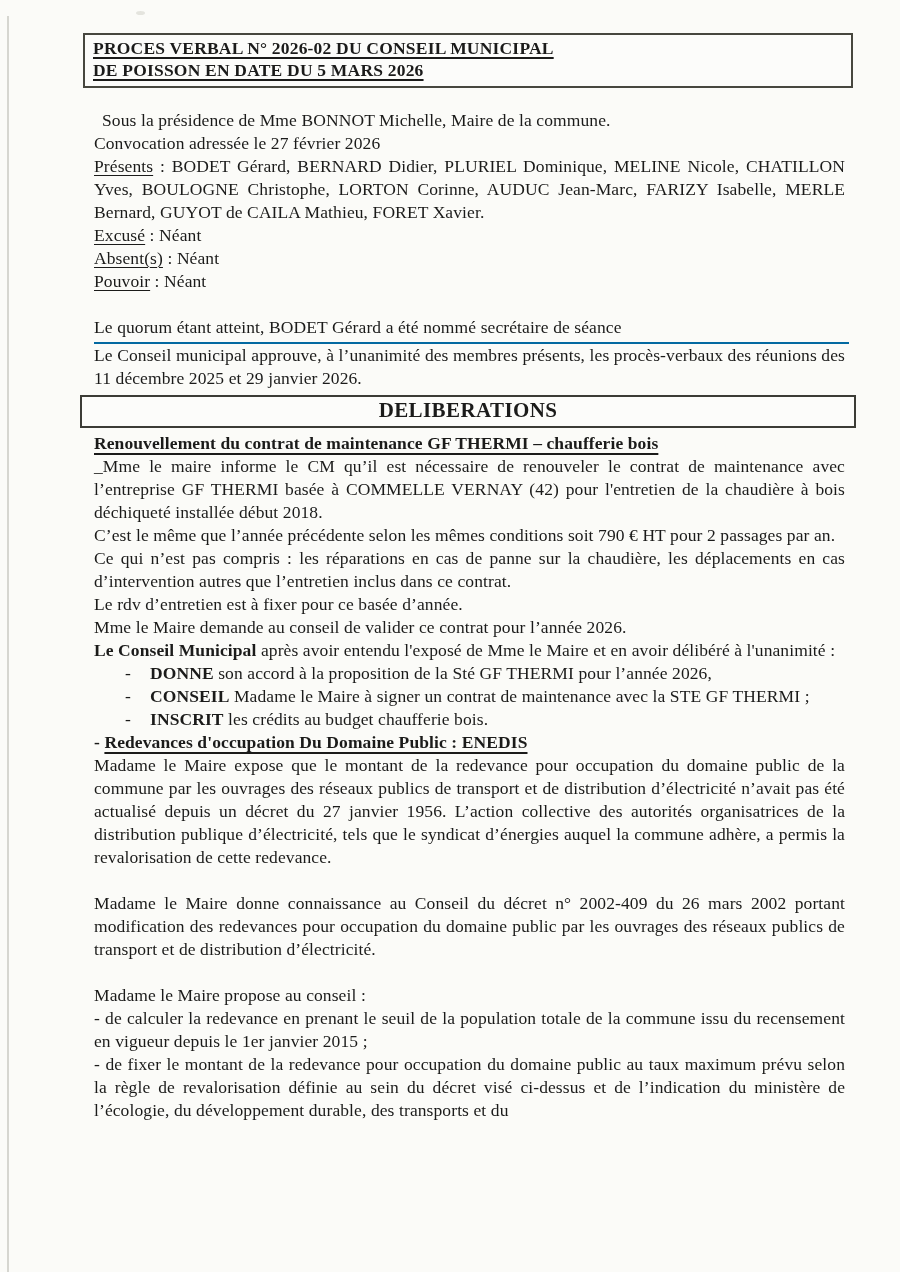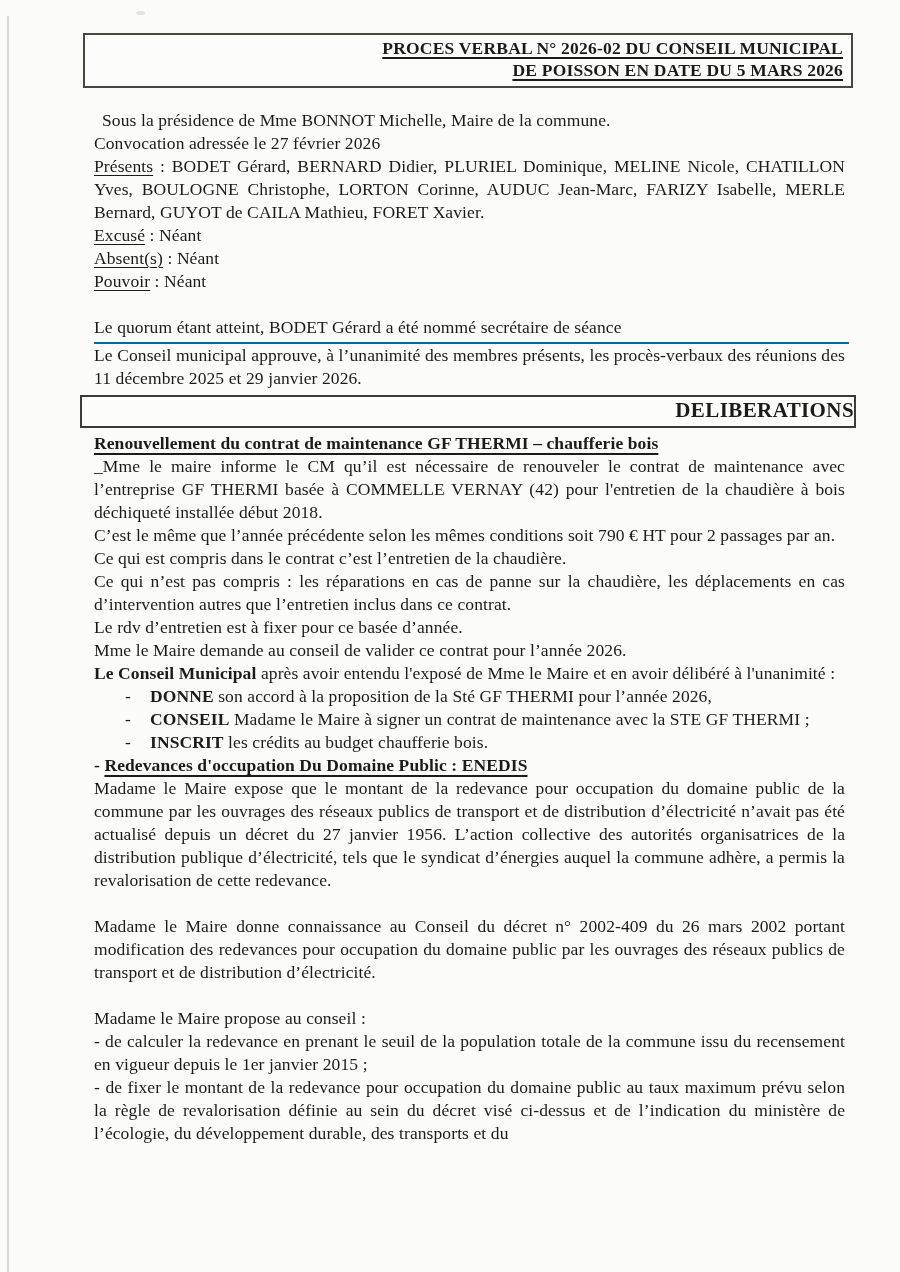--- a/index.html
+++ b/index.html
@@ -21,21 +21,21 @@
   .smudge{
     position:absolute;left:136px;top:11px;width:9px;height:4px;
     background:#e4e4de;border-radius:50%;
   }
   .content{position:absolute;left:94px;top:0;width:751px;}
   .title-box{
     box-sizing:border-box;
     width:770px;margin-left:-11px;margin-top:33px;
     border:2px solid #47473f;
     padding:2px 8px 5px;
-    text-align:right;
+    text-align:left;
     background:#fcfcfa;
   }
   .title-line{
     font-weight:bold;
     font-size:17.5px;line-height:22px;
     text-decoration:underline;
     text-decoration-thickness:1.6px;
     text-underline-offset:3px;
     letter-spacing:0.2px;
   }
@@ -57,21 +57,21 @@
     margin-top:23px;
     padding-bottom:3px;
     border-bottom:2px solid #0369a1;
     width:calc(100% + 4px);
   }
   .delib-box{
     box-sizing:border-box;
     width:776px;margin-left:-14px;
     margin-top:5px;margin-bottom:4px;
     border:2px solid #3c3c36;
-    text-align:right;
+    text-align:center;
     font-weight:bold;
     font-size:21px;line-height:25px;
     padding:1px 0 3px;
     letter-spacing:0.4px;
     background:#fcfcfa;
   }
   .sec-heading{font-weight:bold;}
   .res-item{
     position:relative;
     padding-left:56px;
@@ -109,21 +109,20 @@
     <p class="quorum-row">Le quorum étant atteint, BODET Gérard a été nommé secrétaire de séance</p>
 
     <p class="just">Le Conseil municipal approuve, à l’unanimité des membres présents, les procès-verbaux des réunions des 11 décembre 2025 et 29 janvier 2026.</p>
 
     <div class="delib-box"><span>DELIBERATIONS</span></div>
 
     <p class="sec-heading"><span class="u2">Renouvellement du contrat de maintenance GF THERMI – chaufferie bois</span></p>
 
     <p class="just">_Mme le maire informe le CM qu’il est nécessaire de renouveler le contrat de maintenance avec l’entreprise GF THERMI basée à COMMELLE VERNAY (42) pour l'entretien de la chaudière à bois déchiqueté installée début 2018.</p>
     <p class="just">C’est le même que l’année précédente selon les mêmes conditions soit 790 € HT pour 2 passages par an.</p>
-    <p class="just">Ce qui est compris dans le contrat c’est l’entretien de la chaudière.</p>
     <p class="just">Ce qui n’est pas compris : les réparations en cas de panne sur la chaudière, les déplacements en cas d’intervention autres que l’entretien inclus dans ce contrat.</p>
     <p class="just">Le rdv d’entretien est à fixer pour ce basée d’année.</p>
     <p class="just">Mme le Maire demande au conseil de valider ce contrat pour l’année 2026.</p>
 
     <p class="just"><span class="bold">Le Conseil Municipal</span><span> après avoir entendu l'exposé de Mme le Maire et en avoir délibéré à l'unanimité :</span></p>
 
     <div class="res-item"><span class="res-dash">-</span><span class="bold">DONNE</span><span> son accord à la proposition de la Sté GF THERMI pour l’année 2026,</span></div>
 
     <div class="res-item"><span class="res-dash">-</span><span class="bold">CONSEIL</span><span> Madame le Maire à signer un contrat de maintenance avec la STE GF THERMI ;</span></div>
 

